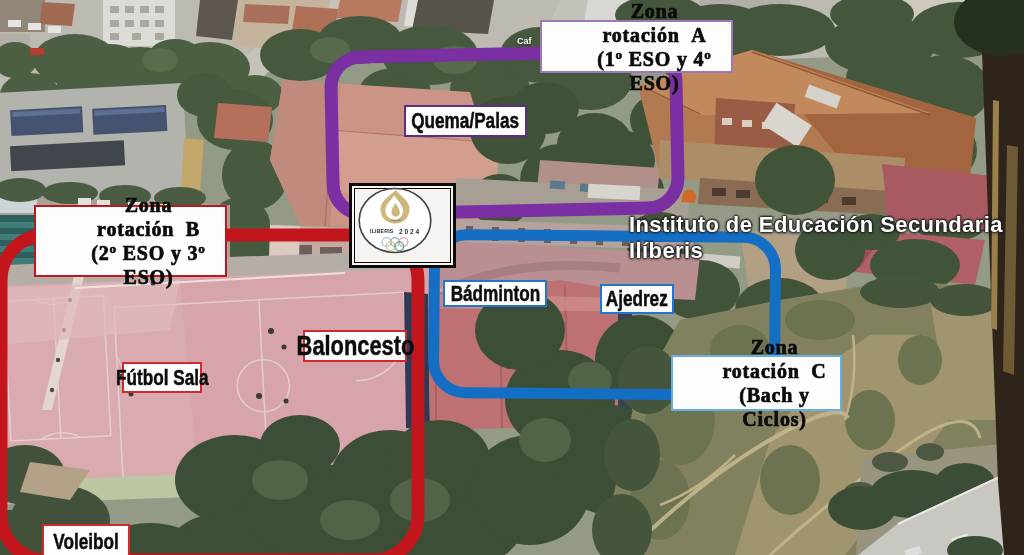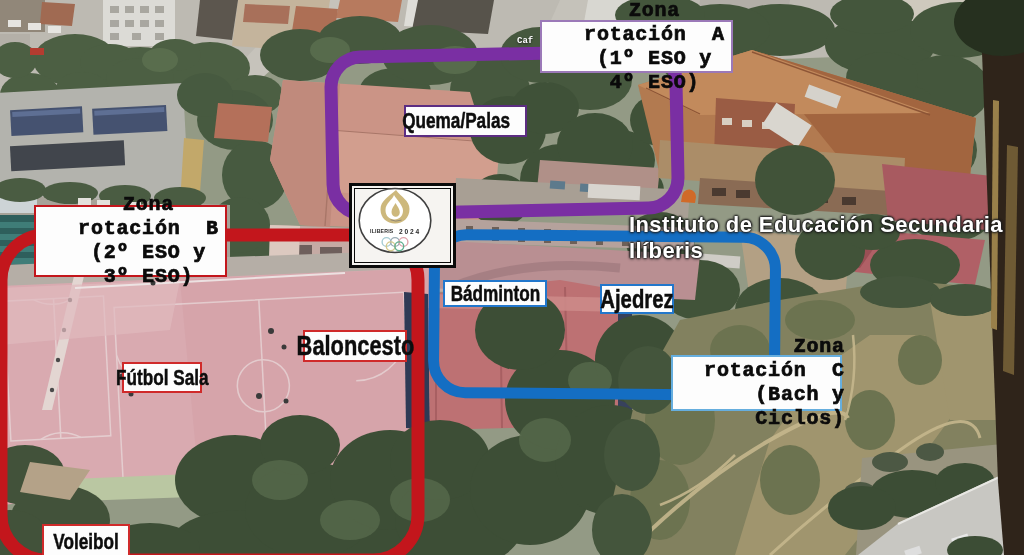--- a/index.html
+++ b/index.html
@@ -1,18 +1,18 @@
 <!DOCTYPE html>
 <html><head><meta charset="utf-8">
 <style>
 html,body{margin:0;padding:0;}
 #stage{position:relative;width:1024px;height:555px;overflow:hidden;background:#98a08c;font-family:"Liberation Sans",sans-serif;}
 #stage svg{position:absolute;left:0;top:0;}
 .lbl{position:absolute;background:#fdfdfd;display:flex;align-items:center;justify-content:center;box-sizing:border-box;}
-.zona{font-family:Liberation Mono, monospace;font-weight:bold;color:#0b0b0b;text-align:center;line-height:24px;font-size:20px;letter-spacing:.8px;padding-left:36px;-webkit-text-stroke:.7px #0b0b0b;}
+.zona{font-family:Liberation Serif, serif;font-weight:bold;color:#0b0b0b;text-align:center;line-height:24px;font-size:20px;letter-spacing:.8px;padding-left:36px;-webkit-text-stroke:.7px #0b0b0b;}
 .sport{font-family:"Liberation Sans",sans-serif;font-weight:bold;color:#0d0d0d;white-space:nowrap;}
 .sport span{display:inline-block;transform:scaleX(.78);-webkit-text-stroke:.5px #0d0d0d;}
 </style></head>
 <body>
 <div id="stage">
 
 <svg width="1024" height="555" viewBox="0 0 1024 555">
 
   <rect x="0" y="0" width="1024" height="555" fill="#939a85"></rect>
 
@@ -427,38 +427,38 @@
 
   <rect x="332" y="54" width="345" height="157" rx="30" fill="none" stroke="#7a2fa3" stroke-width="13" transform="rotate(-1.2 504.5 132.5)"></rect>
 
   <rect x="1" y="235" width="417" height="325" rx="45" fill="none" stroke="#c3161c" stroke-width="13"></rect>
 
   <rect x="434" y="236" width="341" height="158" rx="32" fill="none" stroke="#146ec3" stroke-width="11" transform="rotate(.55 604.5 315)"></rect>
 </svg>
 
 <div style="position:absolute;left:629px;top:212px;z-index:6;font-size:22px;font-weight:bold;color:#fff;letter-spacing:.4px;text-shadow:0 1px 3px #1a1a1a,1px 0 2px #222,-1px 0 2px #222,0 -1px 2px #222;">Instituto de Educación Secundaria Ilíberis</div>
 
-<div style="position:absolute;left:517px;top:36px;z-index:6;font-size:9px;font-weight:bold;color:#fff;text-shadow:0 1px 2px #222;font-family:Liberation Mono, monospace;">Caf</div>
+<div style="position:absolute;left:517px;top:36px;z-index:6;font-size:9px;font-weight:bold;color:#fff;text-shadow:0 1px 2px #222;">Caf</div>
 
 <div class="lbl zona" style="left:540px;top:20px;width:193px;height:53px;border:2px solid #9b79b8;z-index:10;">Zona rotación&nbsp;&nbsp;A<br>(1º ESO y 4º ESO)</div>
 
 <div class="lbl zona" style="left:34px;top:205px;width:193px;height:72px;border:2px solid #c3161c;z-index:10;">Zona rotación&nbsp;&nbsp;B<br>(2º ESO y 3º ESO)</div>
 
-<div class="lbl zona" style="left:671px;top:355px;width:171px;height:56px;border:2px solid #66aede;z-index:10;text-align:right;">Zona rotación&nbsp;&nbsp;C<br>(Bach y Ciclos)</div>
-
-<div class="lbl sport" style="left:404px;top:105px;width:123px;height:32px;border:2px solid #5c2d82;z-index:10;font-size:22px;justify-content:flex-end;">
+<div class="lbl zona" style="left:671px;top:355px;width:171px;height:56px;border:2px solid #66aede;z-index:10;">Zona rotación&nbsp;&nbsp;C<br>(Bach y Ciclos)</div>
+
+<div class="lbl sport" style="left:404px;top:105px;width:123px;height:32px;border:2px solid #5c2d82;z-index:10;font-size:22px;">
       <span>Quema/Palas</span>
     </div>
 
 
 <div class="lbl sport" style="left:443px;top:280px;width:104px;height:27px;border:2px solid #2277cc;z-index:10;font-size:22px;">
       <span>Bádminton</span>
     </div>
 
-<div class="lbl sport" style="left:600px;top:284px;width:74px;height:30px;border:2px solid #2277cc;z-index:10;font-size:26px;">
+<div class="lbl sport" style="left:600px;top:284px;width:74px;height:30px;border:2px solid #2277cc;z-index:10;font-size:22px;">
       <span>Ajedrez</span>
     </div>
 
 <div class="lbl sport" style="left:303px;top:330px;width:104px;height:32px;border:2px solid #d02a2a;z-index:10;font-size:28px;">
       <span>Baloncesto</span>
     </div>
 
 <div class="lbl sport" style="left:122px;top:362px;width:80px;height:31px;border:2px solid #d02a2a;z-index:10;font-size:22px;">
       <span>Fútbol Sala</span>
     </div>

